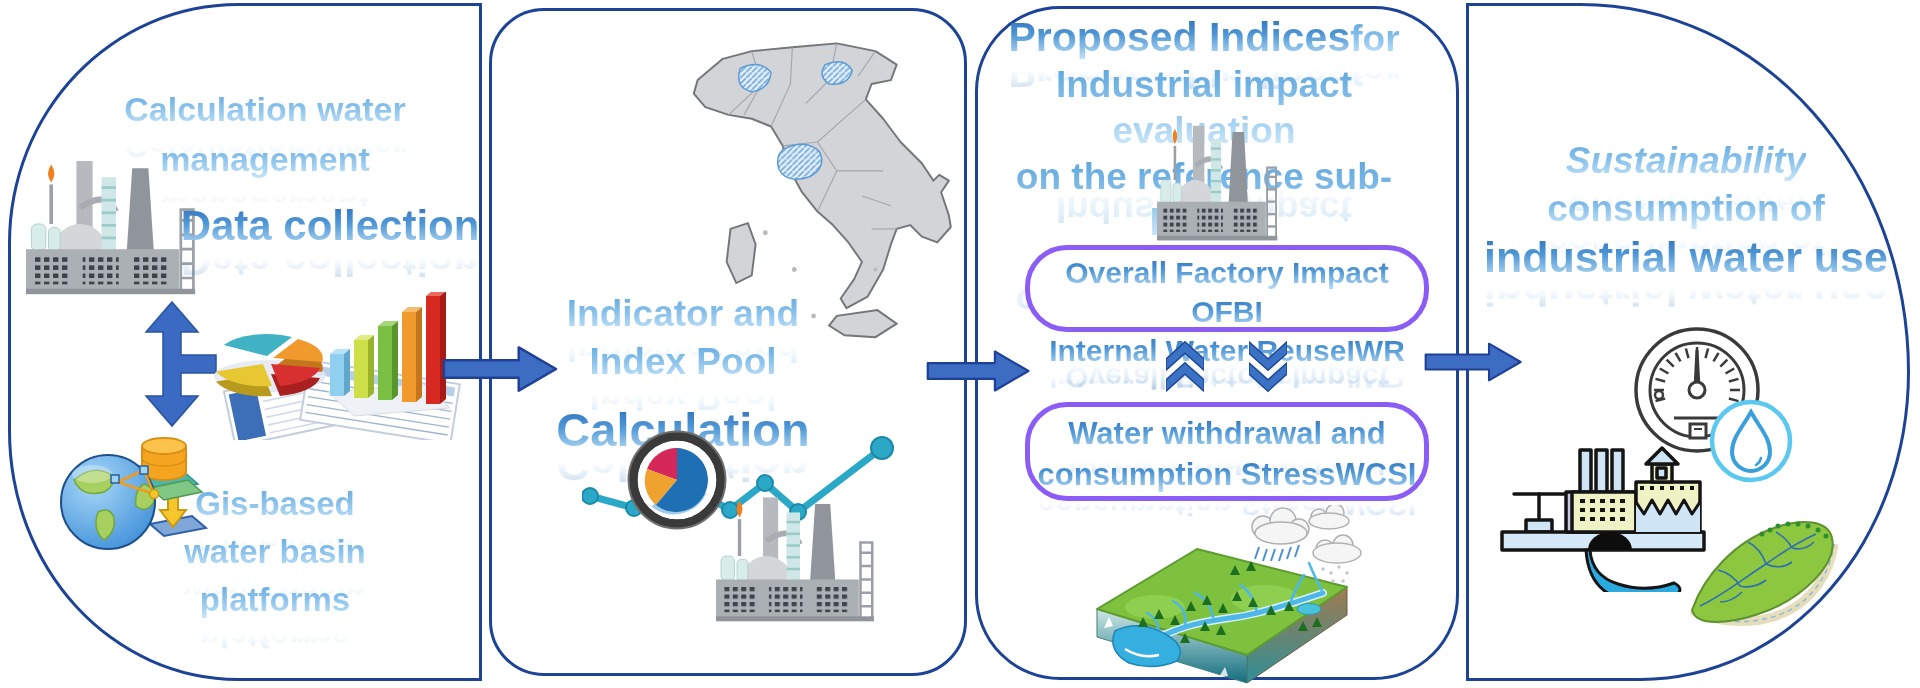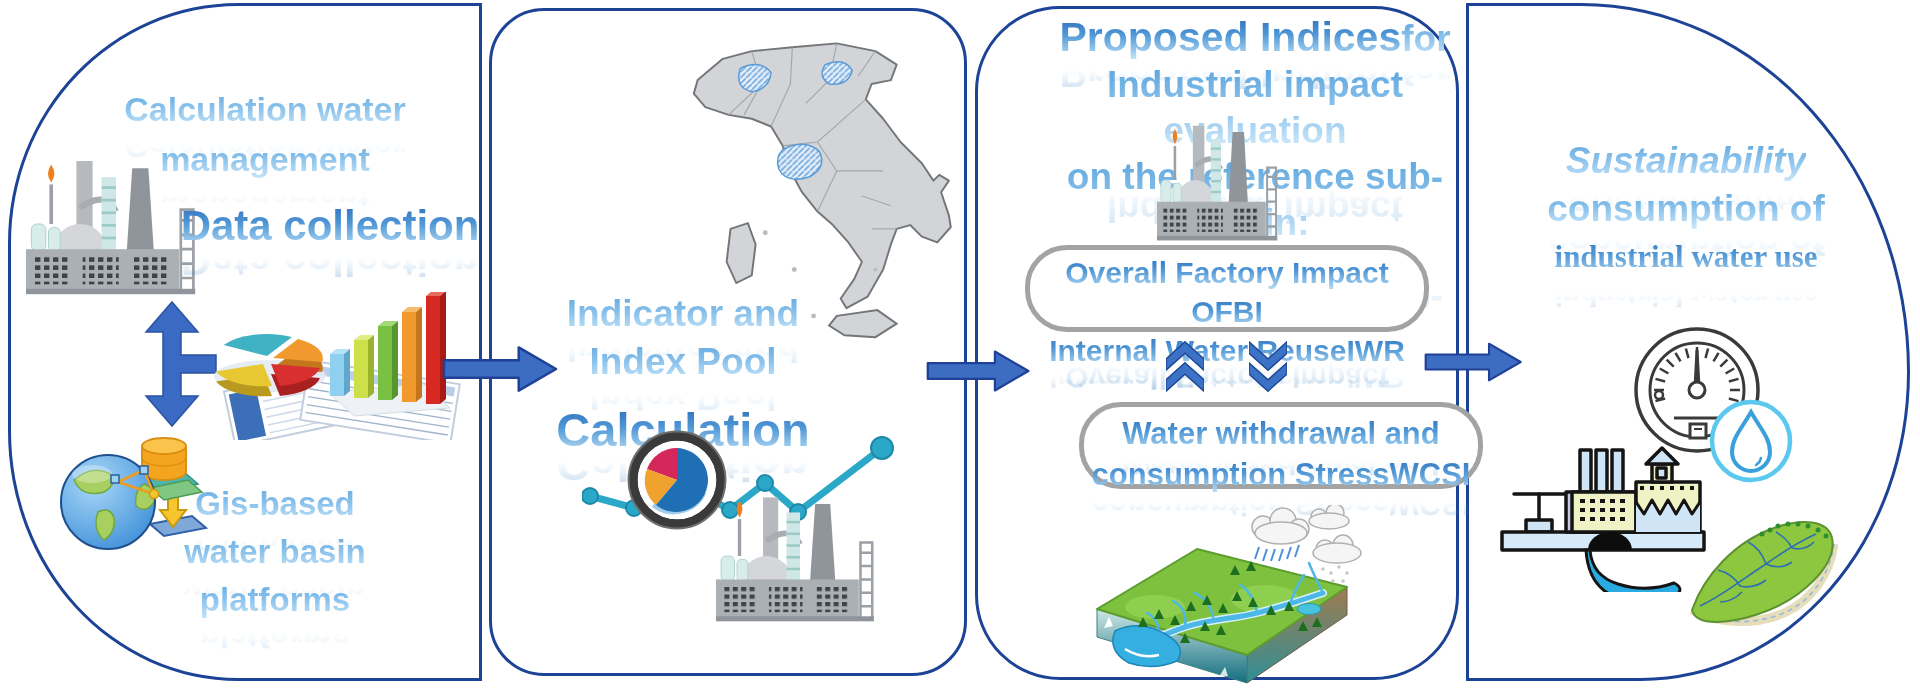--- a/index.html
+++ b/index.html
@@ -13,21 +13,21 @@
   #p4{left:1466px;top:3px;width:444px;height:678px;
       border-top-right-radius:330px 370px;border-bottom-right-radius:270px 310px;}
   .abs{position:absolute;}
   .t{position:absolute;text-align:center;}
   .ln{display:block;}
   .refl{-webkit-box-reflect:below -0.38em linear-gradient(rgba(0,0,0,.32),transparent 55%);}
   .wa,.wal{font-weight:700;-webkit-background-clip:text;background-clip:text;color:transparent;display:inline-block;}
   .wa{background-image:linear-gradient(180deg,#2b6cb8 2%,#4f97d6 45%,#bfe2f7 97%);}
   .wal{background-image:linear-gradient(180deg,#57a2dc 0%,#8cc3ec 50%,#d8effc 100%);}
   .xb{font-weight:800;}
-  .ibox{position:absolute;border:5px solid #a3a3a3;border-radius:42px;box-sizing:border-box;
+  .ibox{position:absolute;border:5px solid #8b5cf6;border-radius:42px;box-sizing:border-box;
         background:#fff;text-align:center;}
 </style>
 </head>
 <body>
 
 <div class="canvas">
 
   <svg width="0" height="0" style="position:absolute" aria-hidden="true">
     <defs>
       <pattern id="fwin" width="10" height="9" patternUnits="userSpaceOnUse">
@@ -254,21 +254,21 @@
       <path d="M95,52 L74,77 A32,32 0 1 0 95,20 Z" fill="#1f6fb4"></path>
       <circle cx="95" cy="52" r="44" fill="none" stroke="#3a3a3a" stroke-width="9"></circle>
       <circle cx="95" cy="52" r="48.5" fill="none" stroke="#6e6e6e" stroke-width="2"></circle>
     </g>
   </svg>
 
   <svg class="abs" style="left:716px;top:489px" width="168" height="134" viewBox="0 0 200 160" preserveAspectRatio="none">
     <use href="#gfactory"></use>
   </svg>
 
-  <div class="t" style="left:1023px;top:14px;width:464px;line-height:46px;">
+  <div class="t" style="left:972px;top:14px;width:464px;line-height:46px;">
     <div class="ln refl" style="font-size:37px;">
       <span class="wa xb" style="font-size:41px;">Proposed Indices</span><span class="wal"> for</span>
     </div>
     <div class="ln refl" style="font-size:37px;"><span class="wal">Industrial impact evaluation</span></div>
     <div class="ln refl" style="font-size:37px;"><span class="wal">on the reference sub-basin:</span></div>
   </div>
 
   <svg class="abs" style="left:1157px;top:118px" width="128" height="124" viewBox="0 0 200 160" preserveAspectRatio="none">
     <use href="#gfactory"></use>
   </svg>
@@ -285,21 +285,21 @@
       <polygon points="20,24 40,42 40,54 20,36 0,54 0,42"></polygon>
     </g>
   </svg>
   <svg class="abs" style="left:1249px;top:339px" width="38" height="55" viewBox="0 0 40 56">
     <g fill="#3b72c6" stroke="#1d4796" stroke-width="1.5">
       <polygon points="0,2 20,20 40,2 40,14 20,32 0,14"></polygon>
       <polygon points="0,24 20,42 40,24 40,36 20,54 0,36"></polygon>
     </g>
   </svg>
 
-  <div class="ibox" style="left:1079px;top:402px;width:404px;height:87px;padding-top:6px;
+  <div class="ibox" style="left:1025px;top:402px;width:404px;height:99px;padding-top:6px;
        font-size:31px;line-height:41px;">
     <div class="ln refl"><span class="wa">Water withdrawal and</span></div>
     <div class="ln refl"><span class="wa">consumption Stress </span><span class="wa xb">WCSI</span></div>
   </div>
 
   <svg class="abs" style="left:1085px;top:505px" width="278" height="180" viewBox="0 0 278 180">
     <polygon points="162,150 262,82 262,110 162,178" fill="url(#faceR)" stroke="#6f5a42" stroke-width="1"></polygon>
     <polygon points="12,104 162,150 162,178 12,132" fill="url(#faceL)" stroke="#3f7f7f" stroke-width="1"></polygon>
     <polygon points="12,104 112,44 262,82 162,150" fill="#7dc13e" stroke="#5d9c2e" stroke-width="2" stroke-linejoin="round"></polygon>
     <ellipse cx="70" cy="102" rx="30" ry="12" fill="#93d254" opacity="0.8"></ellipse>
@@ -368,21 +368,21 @@
         <circle cx="254" cy="62" r="1.8"></circle>
       <circle cx="262" cy="68" r="1.8"></circle>
         <circle cx="248" cy="76" r="1.8"></circle>
         <circle cx="258" cy="76" r="1.8"></circle>
     </g>
   </svg>
 
   <div class="t" style="left:1476px;top:136px;width:420px;">
     <div class="ln refl" style="font-size:37px;line-height:50px;font-style:italic;"><span class="wal">Sustainability</span></div>
     <div class="ln refl" style="font-size:37px;line-height:46px;"><span class="wal">consumption of</span></div>
-    <div class="ln refl" style="font-size:31px;line-height:50px;font-family:Liberation Serif, serif;"><span class="wa xb">industrial water use</span></div>
+    <div class="ln refl" style="font-size:43px;line-height:50px;"><span class="wa xb">industrial water use</span></div>
   </div>
 
   <svg class="abs" style="left:1630px;top:326px" width="134" height="130" viewBox="0 0 134 130">
     <circle cx="67" cy="64" r="61" fill="#ffffff" stroke="#3a3a3a" stroke-width="3.5"></circle>
     <circle cx="67" cy="64" r="47" fill="none" stroke="#3a3a3a" stroke-width="3"></circle>
     <g stroke="#3a3a3a" stroke-width="2.5">
       <line x1="35.1" y1="72.5" x2="25.5" y2="75.1"></line>
         <line x1="34" y1="64" x2="24" y2="64"></line>
       <line x1="35.1" y1="55.5" x2="25.5" y2="52.9"></line>
         <line x1="38.4" y1="47.5" x2="29.8" y2="42.5"></line>

